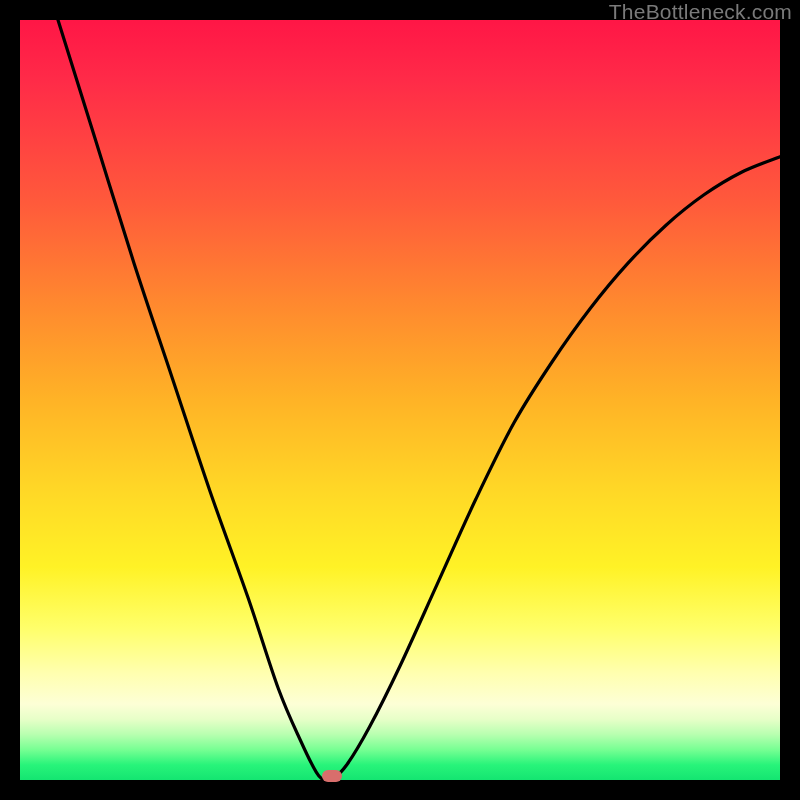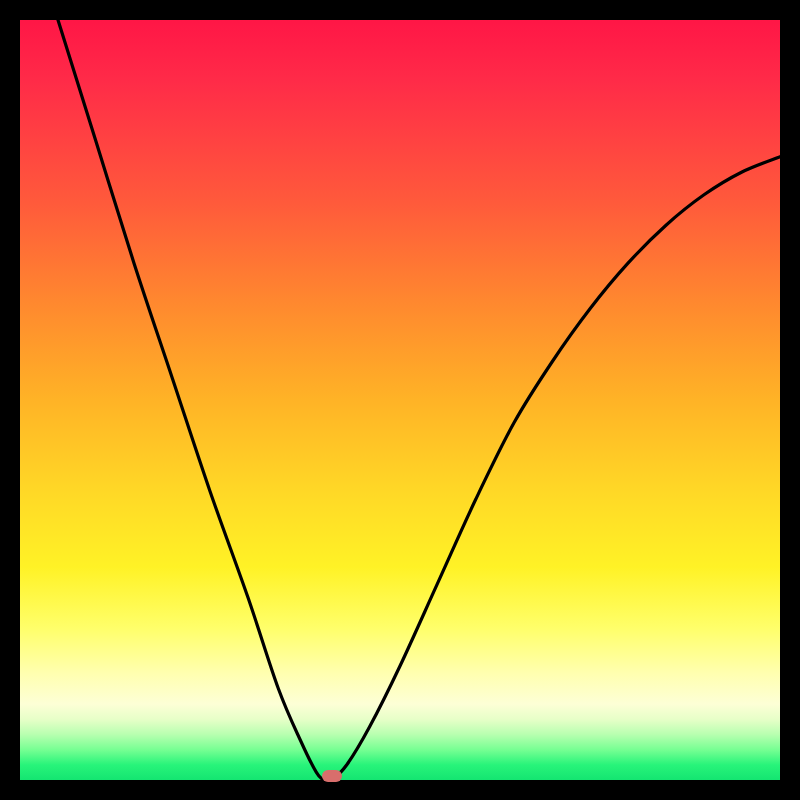--- a/index.html
+++ b/index.html
@@ -76,14 +76,15 @@
   <div class="plot-area">
 
     <svg class="curve" viewBox="0 0 760 760" preserveAspectRatio="none">
       <path fill="none" stroke="#000000" stroke-width="3.2" stroke-linecap="round" d="M 0.00 -121.60 C 6.33 -101.33, 25.33 -40.53, 38.00 0.00 C 50.67 40.53, 63.33 81.07, 76.00 121.60 C 88.67 162.13, 101.33 203.93, 114.00 243.20 C 126.67 282.47, 139.33 319.20, 152.00 357.20 C 164.67 395.20, 177.33 434.47, 190.00 471.20 C 202.67 507.93, 216.60 544.67, 228.00 577.60 C 239.40 610.53, 249.53 644.73, 258.40 668.80 C 267.27 692.87, 274.87 708.07, 281.20 722.00 C 287.53 735.93, 292.60 746.07, 296.40 752.40 C 300.20 758.73, 301.47 758.73, 304.00 760.00 C 306.53 761.27, 307.80 762.53, 311.60 760.00 C 315.40 757.47, 320.47 753.67, 326.80 744.80 C 333.13 735.93, 340.73 723.27, 349.60 706.80 C 358.47 690.33, 368.60 670.07, 380.00 646.00 C 391.40 621.93, 405.33 590.27, 418.00 562.40 C 430.67 534.53, 443.33 505.40, 456.00 478.80 C 468.67 452.20, 481.33 425.60, 494.00 402.80 C 506.67 380.00, 519.33 361.00, 532.00 342.00 C 544.67 323.00, 557.33 305.27, 570.00 288.80 C 582.67 272.33, 595.33 257.13, 608.00 243.20 C 620.67 229.27, 633.33 216.60, 646.00 205.20 C 658.67 193.80, 671.33 183.67, 684.00 174.80 C 696.67 165.93, 709.33 158.33, 722.00 152.00 C 734.67 145.67, 753.67 139.33, 760.00 136.80 "></path>
     </svg>
 
     <div class="marker" style="left: 311.6px; top: 756.2px; background: rgb(216, 110, 108);"></div>
 
   </div>
 
+  <div class="watermark">TheBottleneck.com</div>
 
 </div>
 
 </body></html>

